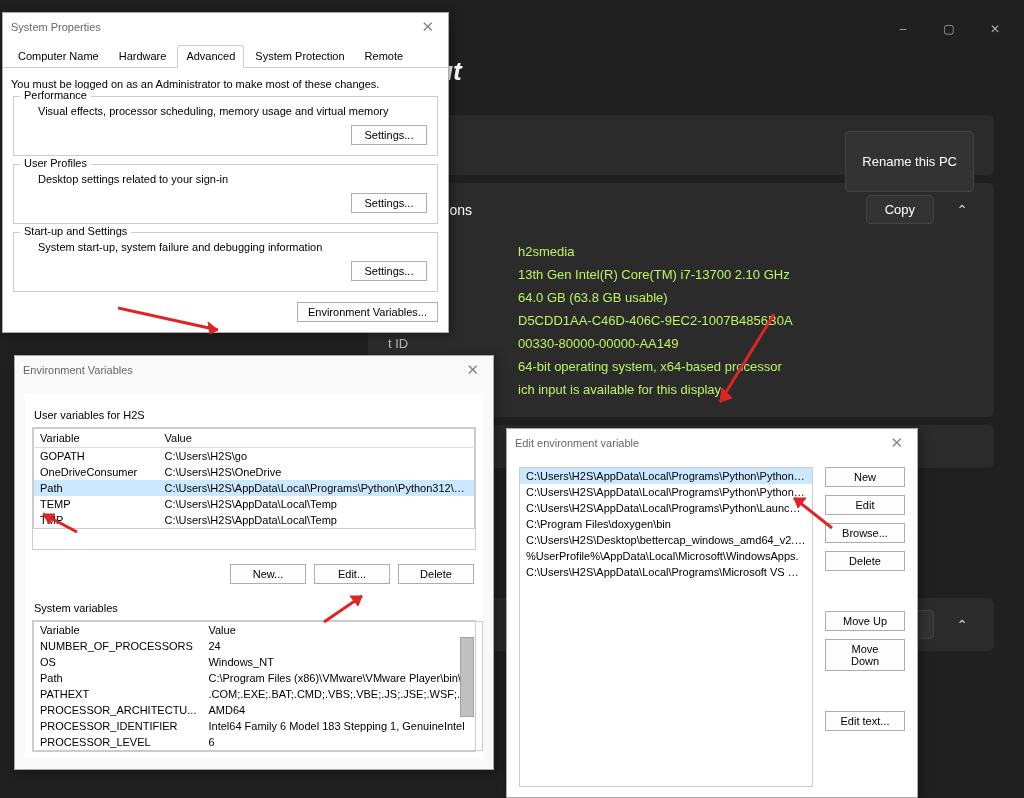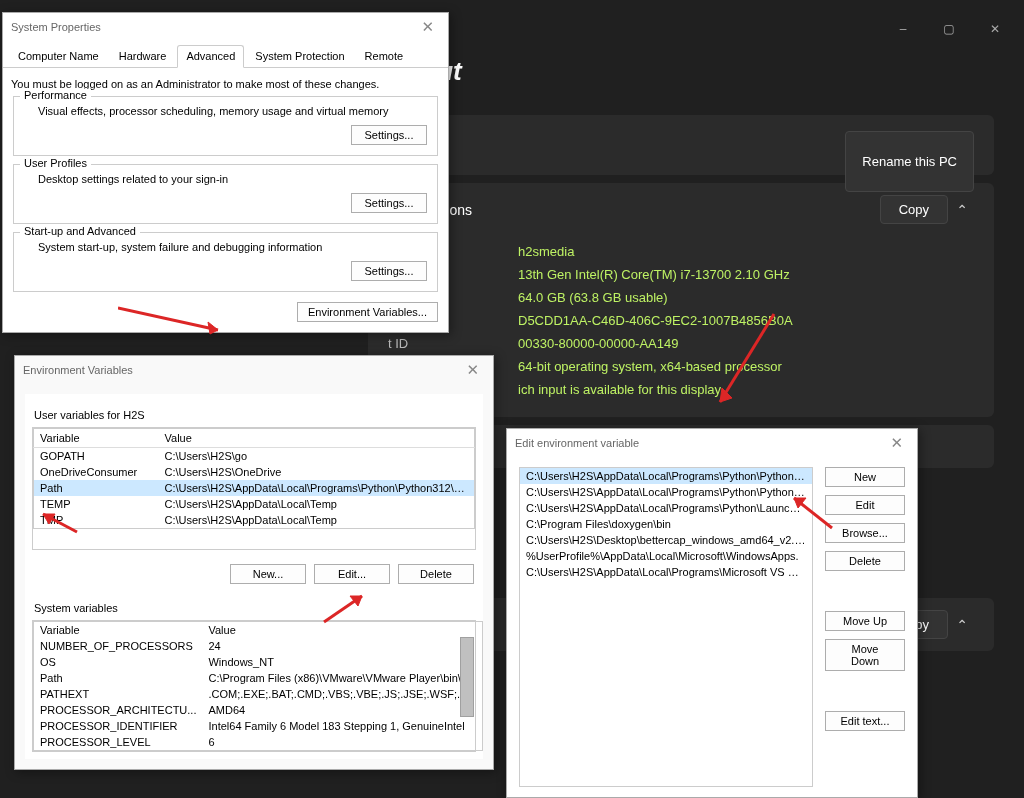--- a/index.html
+++ b/index.html
@@ -57,21 +57,21 @@
   }
   .rename-btn {
     background: #333; color: #fff; border: 1px solid #444;
     padding: 22px 16px; border-radius: 4px; font-size: 13px; margin-left:auto;
   }
   .spec-header {
     display: flex; align-items: center; justify-content: space-between;
     padding: 12px 18px 12px 20px;
     font-size: 14px; color:#fff;
   }
-  .spec-right { display:flex; align-items:center; }
+  .spec-right { display:flex; align-items:center; gap:14px; }
   .copy-btn {
     background: #333; color:#fff; border:1px solid #444;
     padding:6px 18px; border-radius:4px; font-size:13px;
   }
   .chev-circle {
     width:28px; height:28px; display:flex; align-items:center; justify-content:center;
     color:#ccc;
   }
   .spec-table { padding: 4px 20px 16px 20px; }
   .spec-row { display:flex; padding:4px 0; font-size:13px; }
@@ -283,21 +283,21 @@
 
   <div class="groupbox">
     <span class="legend">User Profiles</span>
     <div>Desktop settings related to your sign-in</div>
     <div class="btn-row">
         <button class="dlg-btn">Settings...</button>
       </div>
   </div>
 
   <div class="groupbox">
-    <span class="legend">Start-up and Advanced</span>
+    <span class="legend">Start-up and Settings</span>
     <div>System start-up, system failure and debugging information</div>
     <div class="btn-row">
         <button class="dlg-btn">Settings...</button>
       </div>
   </div>
 
   <div class="btn-row" style="padding:2px 10px 10px 10px;">
     <button class="dlg-btn" style="min-width:120px">Environment Variables...</button>
   </div>
 </div>

